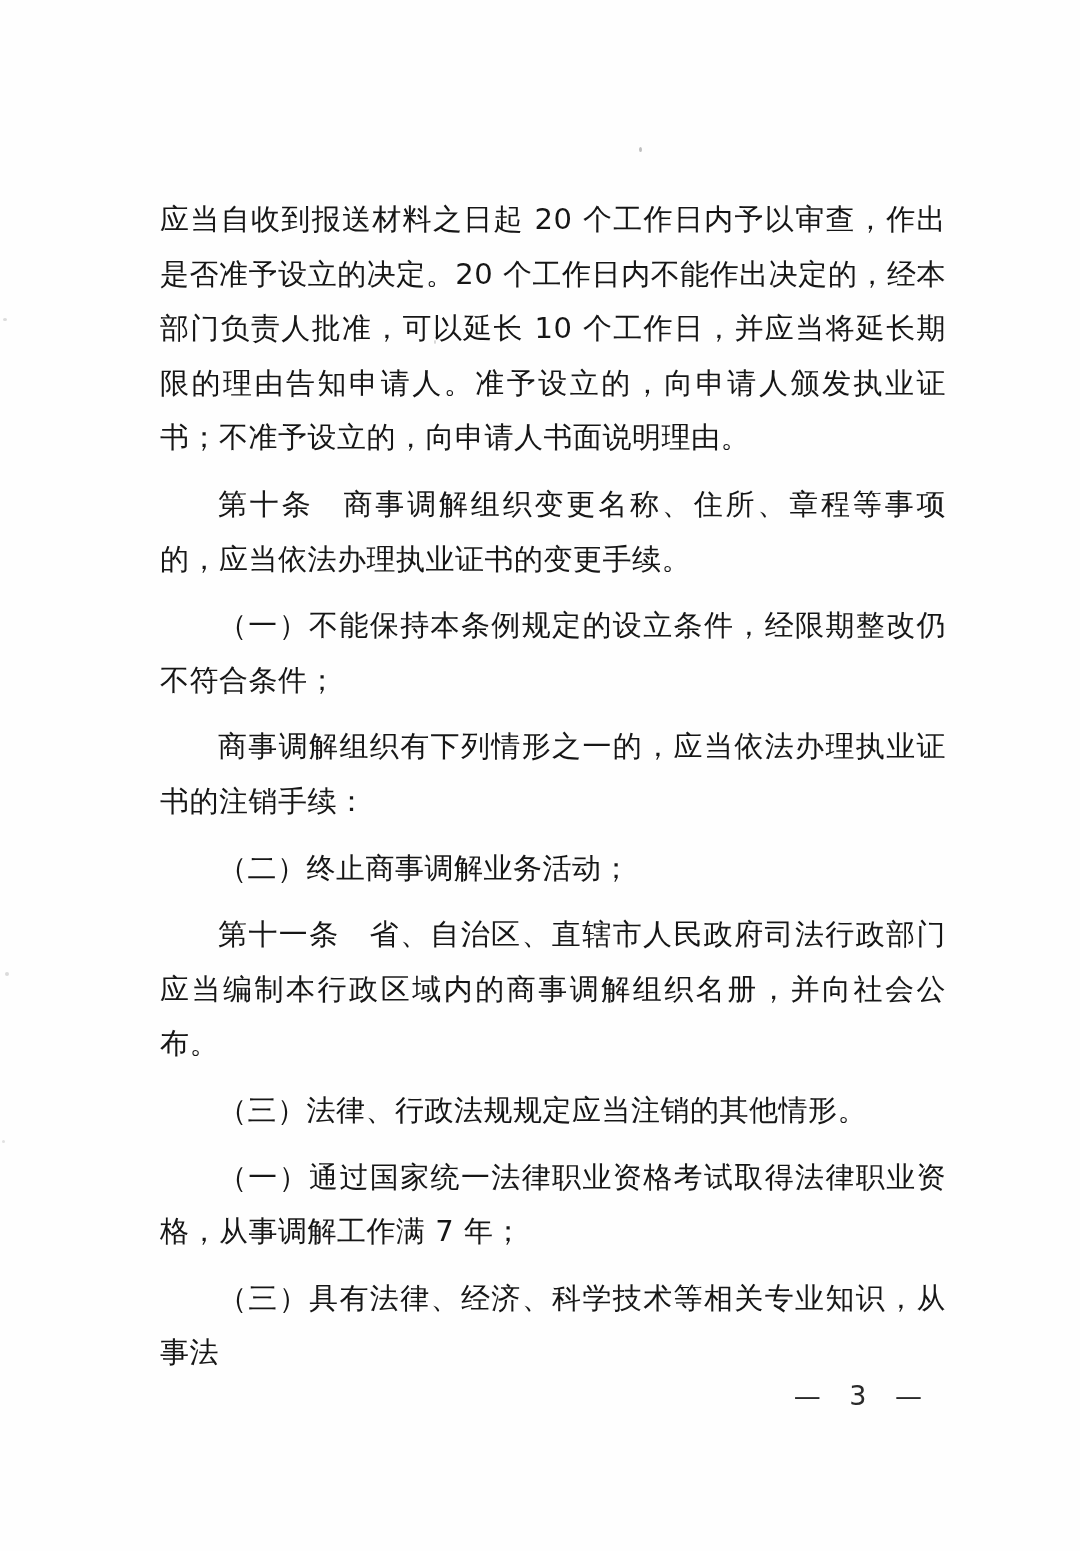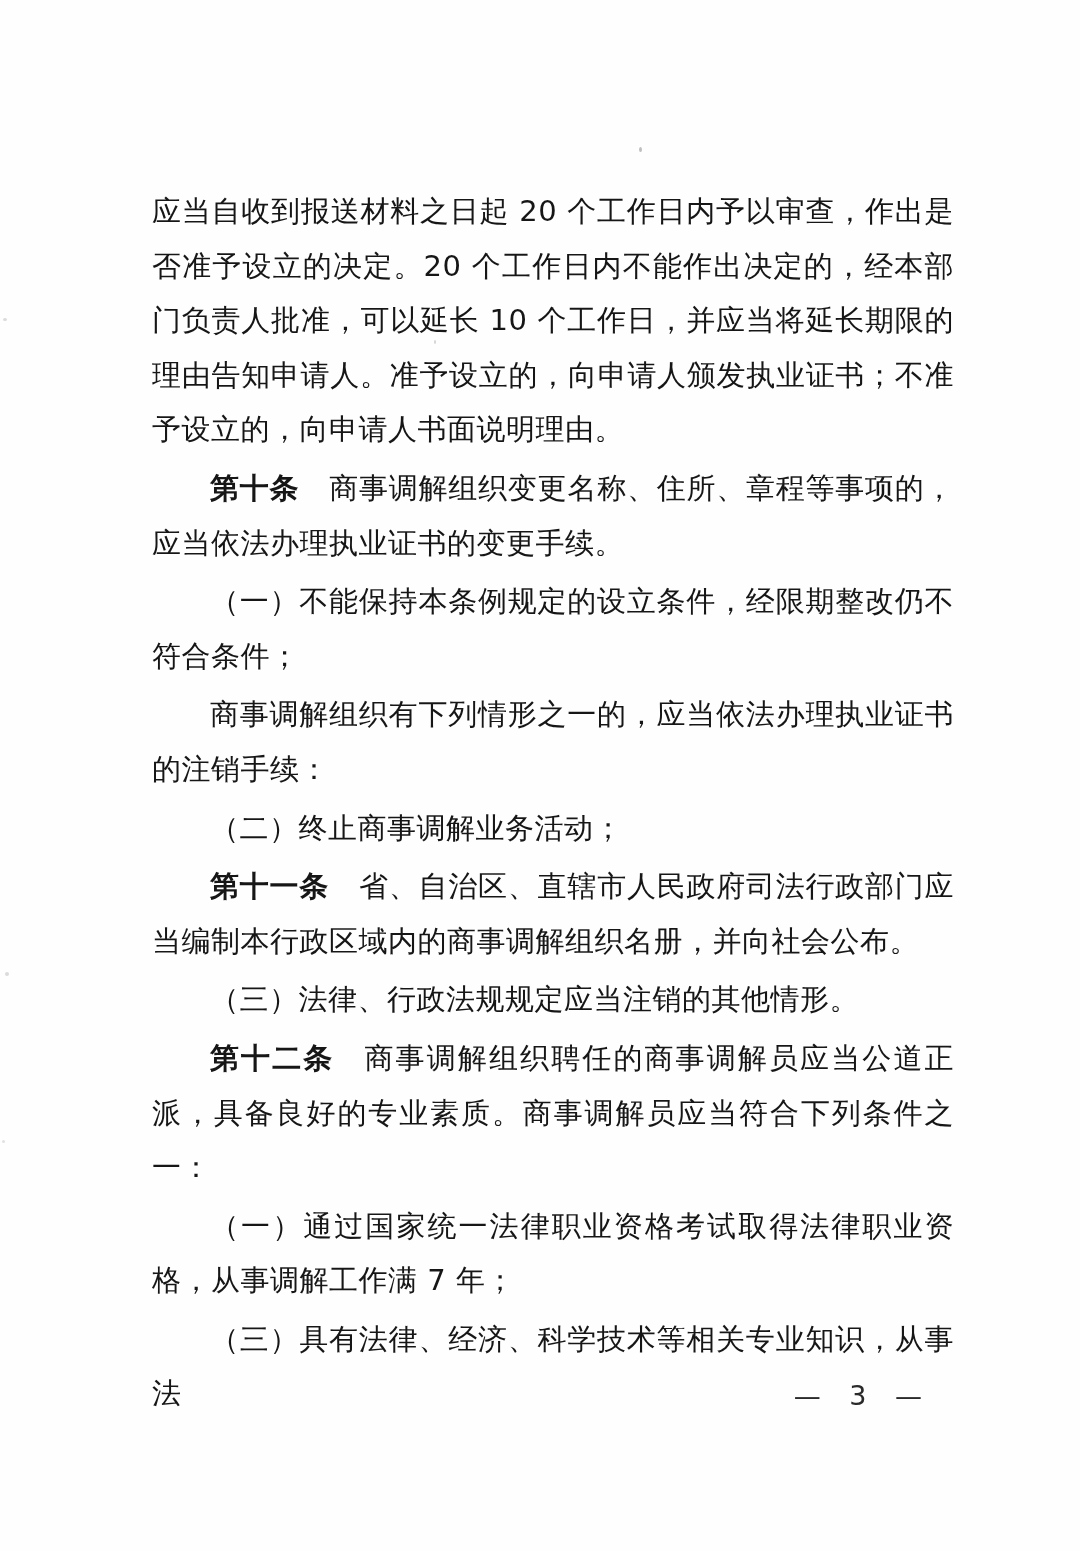--- a/index.html
+++ b/index.html
@@ -23,31 +23,31 @@
     top: 180px;
     width: 810px;
     font-size: 29px;
     line-height: 54.6px;
     text-align: justify;
     text-justify: inter-character;
     word-break: break-all;
     letter-spacing: 0.5px;
   }
   .para {
-    margin: 4px;
+    margin: 12px;
     padding: 0;
   }
   .para.indent {
     text-indent: 58px;
   }
   .seg {
     font-weight: normal;
   }
   .seg-bold {
-    font-weight: bold;
+    font-weight: normal;
     margin-right: 30px;
   }
   .page-number {
     position: absolute;
     top: 1381px;
     right: 156px;
     font-size: 27px;
     line-height: 30px;
     word-spacing: 16px;
     color: #2a2a2a;
@@ -78,19 +78,18 @@
   <div class="speck s5"></div>
 
   <div class="doc-body">
       <div class="para"><span class="seg">应当自收到报送材料之日起 20 个工作日内予以审查，作出是否准予设立的决定。20 个工作日内不能作出决定的，经本部门负责人批准，可以延长 10 个工作日，并应当将延长期限的理由告知申请人。准予设立的，向申请人颁发执业证书；不准予设立的，向申请人书面说明理由。</span></div>
       <div class="para indent"><span class="seg seg-bold">第十条</span><span class="seg">商事调解组织变更名称、住所、章程等事项的，应当依法办理执业证书的变更手续。</span></div>
       <div class="para indent"><span class="seg">（一）不能保持本条例规定的设立条件，经限期整改仍不符合条件；</span></div>
       <div class="para indent"><span class="seg">商事调解组织有下列情形之一的，应当依法办理执业证书的注销手续：</span></div>
       <div class="para indent"><span class="seg">（二）终止商事调解业务活动；</span></div>
       <div class="para indent"><span class="seg seg-bold">第十一条</span><span class="seg">省、自治区、直辖市人民政府司法行政部门应当编制本行政区域内的商事调解组织名册，并向社会公布。</span></div>
       <div class="para indent"><span class="seg">（三）法律、行政法规规定应当注销的其他情形。</span></div>
-      <div class="para indent"><span class="seg seg-bold">第十二条</span><span class="seg">商事调解组织聘任的商事调解员应当公道正派，具备良好的专业素质。商事调解员应当符合下列条件之一：</span></div>
       <div class="para indent"><span class="seg">（一）通过国家统一法律职业资格考试取得法律职业资格，从事调解工作满 7 年；</span></div>
       <div class="para indent"><span class="seg">（三）具有法律、经济、科学技术等相关专业知识，从事法</span></div>
     </div>
 
   <div class="page-number">— 3 —</div>
 </div>
 
 </body></html>

